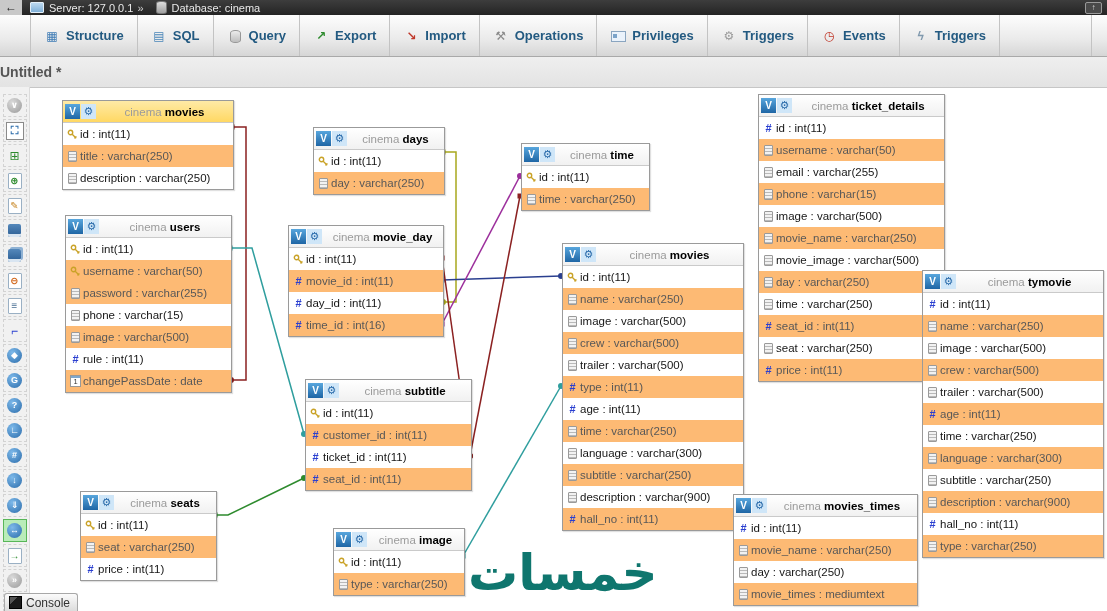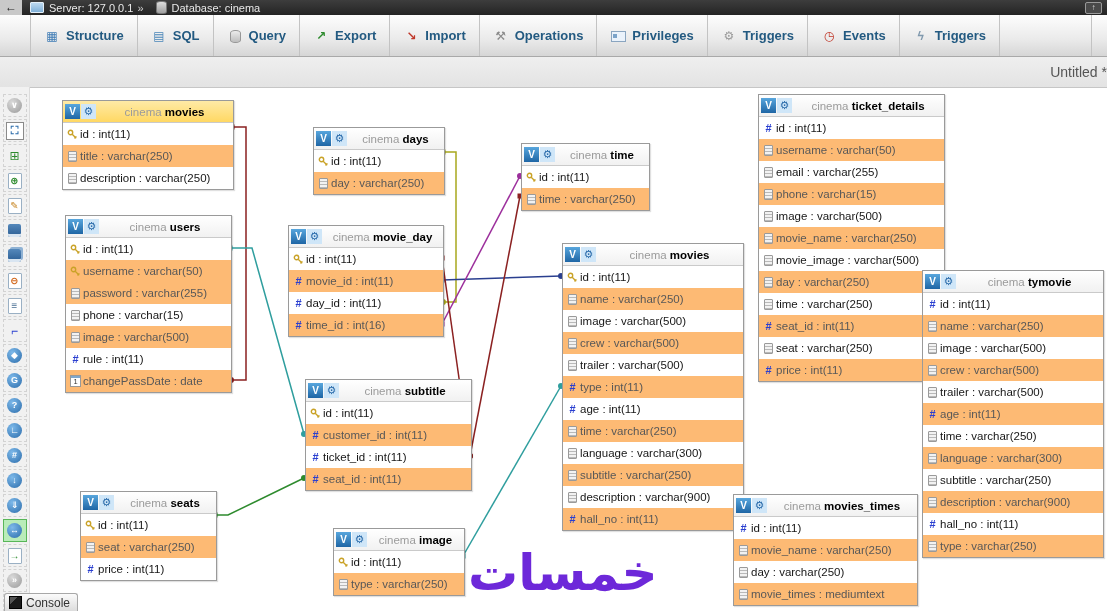--- a/index.html
+++ b/index.html
@@ -29,21 +29,21 @@
   .tico{width:16px;height:16px;display:inline-block;position:relative;margin-right:6px;
     text-align:center;line-height:16px;font-size:12px;flex:none}
   .i-search::before{content:"";position:absolute;left:1px;top:2px;width:9px;height:9px;border:2px solid #8fa4b8;border-radius:50%;box-sizing:border-box}
   .i-search::after{content:"";position:absolute;left:8px;top:10px;width:6px;height:3px;background:#c98a2b;transform:rotate(40deg);border-radius:1px}
   .i-query::before{content:"";position:absolute;left:3px;top:2px;width:9px;height:11px;background:linear-gradient(#ececec,#bdbdbd);border:1px solid #979797;border-radius:5px/3px}
   .i-privileges::before{content:"";position:absolute;left:1px;top:3px;width:13px;height:9px;background:#eaf2fb;border:1px solid #8aa5c0}
   .i-privileges::after{content:"";position:absolute;left:3px;top:6px;width:4px;height:4px;background:#7ba3c9}
   
   .titlebar{position:absolute;top:57px;left:0;right:0;height:30px;z-index:4;
     background:linear-gradient(#efefef,#e3e3e3);border-bottom:1px solid #c6c6c6;
-    display:flex;align-items:center;justify-content:flex-end;color:#555;font-weight:normal;font-size:14px}
+    display:flex;align-items:center;justify-content:flex-start;color:#555;font-weight:bold;font-size:14px}
   
   .side-toolbar{position:absolute;top:87px;bottom:0;left:0;width:30px;z-index:4;box-sizing:border-box;
     background:#f1f1f1;border-right:1px solid #dcdcdc;padding-top:5px}
   .tb-cell{width:22px;height:21px;margin:2px auto;border:1px dashed #d2d2d2;
     display:flex;align-items:center;justify-content:center;cursor:pointer}
   .tb-cell.hl{background:#b9ecb9;border:1px solid #58b658}
   .tb-ic{display:flex;align-items:center;justify-content:center;line-height:1;font-size:11px}
   .sh-circle-gray{width:15px;height:15px;border-radius:50%;background:radial-gradient(circle at 35% 30%,#dadada,#999);color:#fff;font-weight:bold;font-size:9px}
   .sh-circle-blue{width:15px;height:15px;border-radius:50%;background:radial-gradient(circle at 35% 30%,#7db9ea,#2b6cab);color:#fff;font-weight:bold;font-size:9px}
   .sh-page{width:12px;height:14px;background:#fff;border:1px solid #9ab0c4;border-radius:1px;font-size:10px;font-weight:bold}
@@ -67,21 +67,21 @@
   .trow.alt{background:#fdba74;color:#585858}
   .flabel{margin-left:2px}
   .fi{flex:none;margin-left:4px;width:11px;height:12px;display:inline-flex;align-items:center;justify-content:center}
   .fi-num{color:#2a3fd0;font-weight:bold;font-size:11px}
   .fi-txt{width:7px;height:9px;border:1px solid #9a9a9a;border-radius:1px;
     background:repeating-linear-gradient(#f2f2f2 0 2px,#b9b9b9 2px 3px)}
   .fi-date{width:10px;height:10px;border:1px solid #999;background:#fff;color:#333;font-size:7.5px;
     display:inline-flex;align-items:flex-end;justify-content:center;box-shadow:inset 0 2px 0 #7fa7cc;line-height:8px}
   
   .watermark{position:absolute;left:468px;top:544px;z-index:1;font-size:50px;font-weight:bold;
-    color:#6d28d9;direction:rtl;font-family:"DejaVu Sans",sans-serif;pointer-events:none}
+    color:#0f766e;direction:rtl;font-family:"DejaVu Sans",sans-serif;pointer-events:none}
   .console-bar{position:absolute;left:4px;bottom:0;z-index:7;height:18px;width:74px;box-sizing:border-box;
     background:linear-gradient(#fbfbfb,#dcdcdc);border:1px solid #a8a8a8;border-bottom:none;border-radius:3px 3px 0 0;
     display:flex;align-items:center;padding-left:4px;font-size:12px;color:#333;cursor:pointer}
   .console-ic{width:11px;height:11px;margin-right:4px;background:linear-gradient(135deg,#555 0 35%,#1b1b1b 35%);border:1px solid #000;flex:none}
 </style>
 </head>
 <body>
 
 <div class="topbar">
   <div class="back-cell">←</div>

